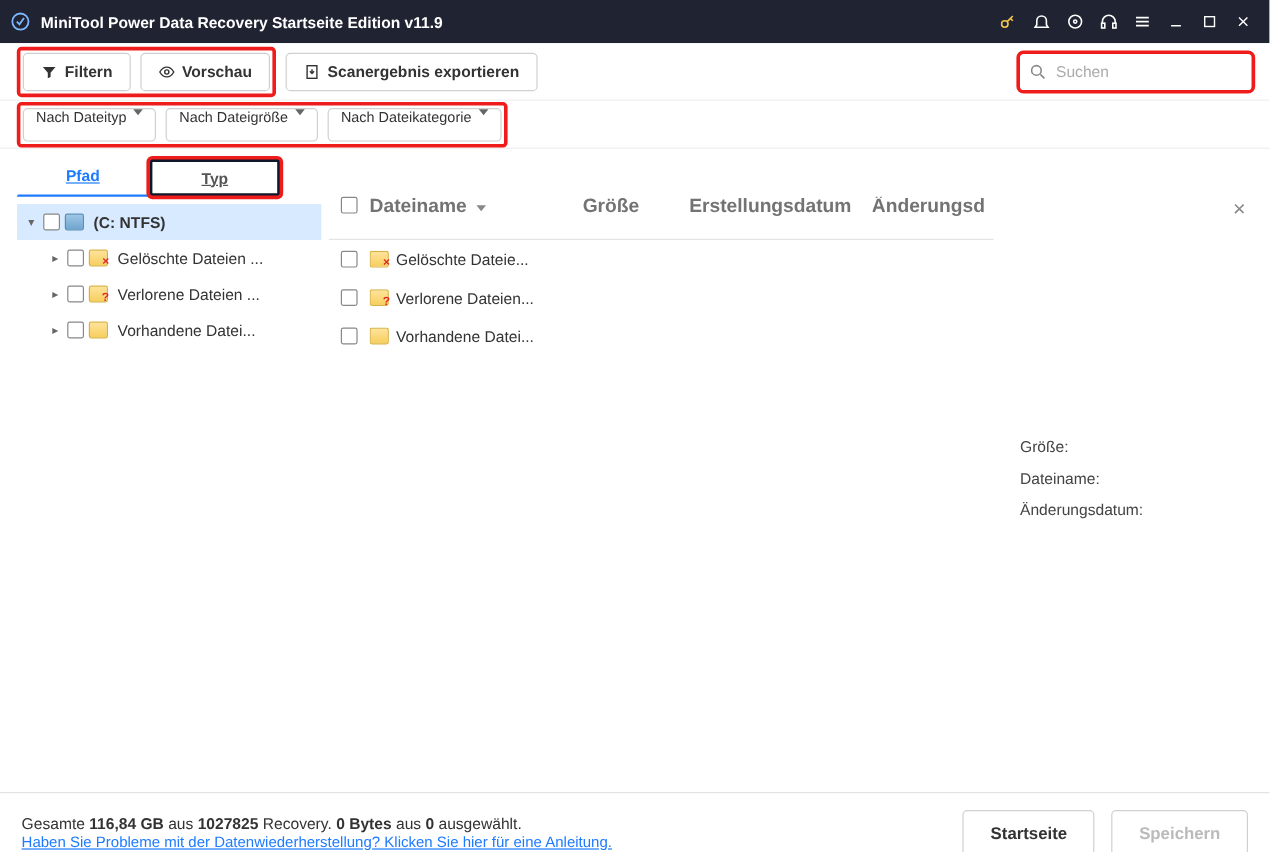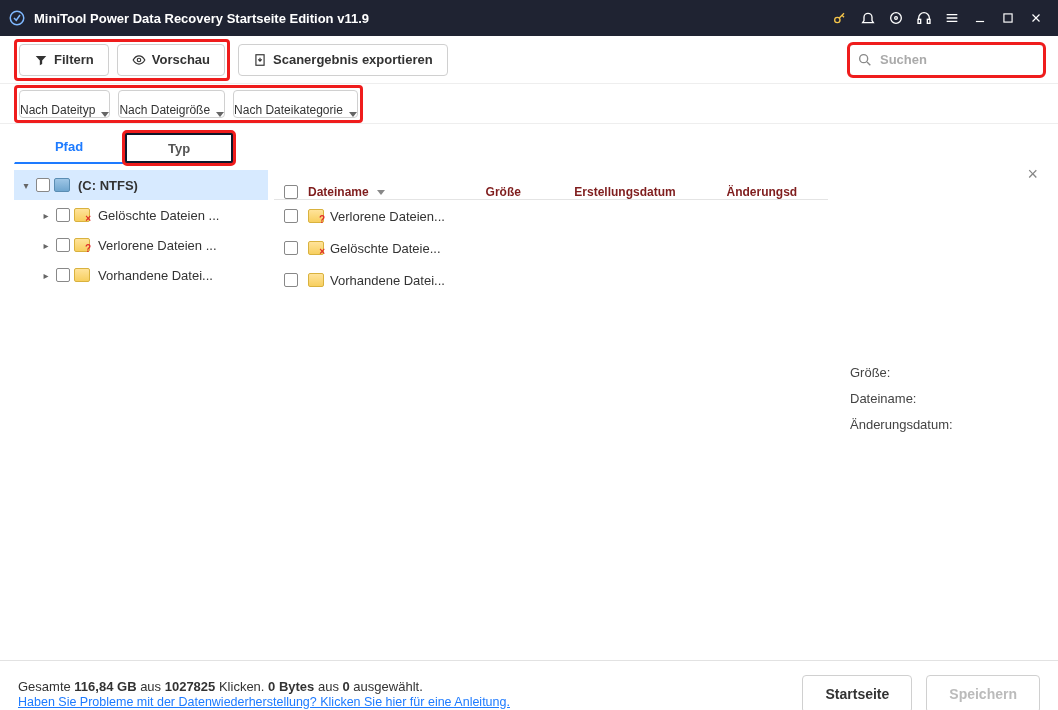--- a/index.html
+++ b/index.html
@@ -28,45 +28,45 @@
     height: 32px; padding: 0 14px; border: 1px solid #d0d0d0; border-radius: 4px;
     background: #fff; display: inline-flex; align-items: center; gap: 6px;
     font-size: 13px; font-weight: 600; color: #333; cursor: pointer;
   }
   .btn svg { width: 14px; height: 14px; }
   .hl-red { outline: 3px solid #ef1c1c; outline-offset: -1px; border-radius: 4px; }
   .hl-red-group { border: 3px solid #ef1c1c; border-radius: 4px; padding: 2px; display: inline-flex; gap: 8px; }
   .search-wrap { margin-left: auto; position: relative; }
   .search-input {
     width: 195px; height: 32px; border: 1px solid #d0d0d0; border-radius: 4px;
-    padding: 0 10px 0 30px; font-size: 13px; color: #333; font-weight: bold;
+    padding: 0 10px 0 30px; font-size: 13px; color: #333;
   }
   .search-input::placeholder { color: #aaa; }
   .search-icon { position: absolute; left: 8px; top: 8px; }
 
   
   .filterbar {
     height: 40px; background: #fff; display: flex; align-items: center;
     padding: 0 14px; gap: 10px; border-bottom: 1px solid #eee;
   }
   .dd {
-    height: 28px; padding: 0 0; border: 1px solid #d0d0d0; border-radius: 4px;
-    background: #fff; display: inline-flex; align-items: flex-end; gap: 6px;
+    height: 28px; padding: 0 10px; border: 1px solid #d0d0d0; border-radius: 4px;
+    background: #fff; display: inline-flex; align-items: flex-start; gap: 6px;
     font-size: 12px; color: #333; cursor: pointer;
   }
   .caret { width: 0; height: 0; border-left: 4px solid transparent; border-right: 4px solid transparent; border-top: 5px solid #666; }
 
   
   .tabs {
     height: 40px; display: flex; align-items: flex-end; padding: 0 14px;
   }
   .tab {
     width: 110px; height: 34px; display: flex; align-items: center; justify-content: center;
     font-size: 13px; font-weight: 600; color: #555; border: 1px solid transparent;
-    border-bottom: 1px solid #ddd; cursor: pointer;
+    border-bottom: 1px solid #ddd; cursor: pointer; text-decoration: underline;
   }
   .tab.active { color: #1e7bff; border-bottom: 2px solid #1e7bff; }
 
   
   .main {
     display: flex; height: 496px; padding: 0 14px 0 14px;
   }
   .tree {
     width: 254px; padding: 6px 0; font-size: 13px; color: #333; overflow: auto;
   }
@@ -80,22 +80,22 @@
   .fico-drive { background: linear-gradient(#9ec6e6,#6fa6cf); border:1px solid #5a8db3; }
   .fico-folder { background: linear-gradient(#ffe39a,#f7cf5f); border:1px solid #d9b23e; position:relative; }
   .fico-folder.red::after { content:"×"; position:absolute; right:-2px; bottom:-3px; color:#e02b2b; font-size:10px; font-weight:bold; }
   .fico-folder.q::after { content:"?"; position:absolute; right:-2px; bottom:-3px; color:#e02b2b; font-size:10px; font-weight:bold; }
   .tree-row .lbl { margin-left: 4px; overflow: hidden; text-overflow: ellipsis; white-space: nowrap; flex:1; }
 
   .list {
     flex: 1; min-width: 0; border-left: 0; padding: 0 6px;
   }
   .list-head {
-    display: flex; align-items: flex-end; height: 36px; border-bottom: 1px solid #e4e4e4;
-    font-size: 12px; color: #7f1d1d; font-weight: 600;
+    display: flex; align-items: flex-start; height: 36px; border-bottom: 1px solid #e4e4e4;
+    font-size: 16px; color: #737373; font-weight: 600;
   }
   .col-cb { width: 34px; display:flex; justify-content:center; }
   .col-name { flex: 1.4; display:flex; align-items:center; gap:4px; }
   .col-size { flex: 0.7; }
   .col-cd { flex: 1.2; }
   .col-md { flex: 0.8; overflow:hidden; text-overflow:ellipsis; white-space:nowrap; }
   .sort-caret { width:0;height:0;border-left:4px solid transparent;border-right:4px solid transparent;border-top:5px solid #888; margin-left:4px; }
   .list-row {
     display: flex; align-items: center; height: 32px; font-size: 13px; color: #333;
   }
@@ -274,34 +274,34 @@
       <div class="col-size">Größe</div>
       <div class="col-cd">Erstellungsdatum</div>
       <div class="col-md">Änderungsd</div>
     </div>
 
     <div class="list-row">
       <div class="col-cb">
           <span class="cb"></span>
         </div>
       <div class="col-name name">
-          <span class="fico fico-folder q"></span>
-          <span class="lbl">Verlorene Dateien...</span>
+          <span class="fico fico-folder red"></span>
+          <span class="lbl">Gelöschte Dateie...</span>
         </div>
       <div class="col-size"></div>
         <div class="col-cd"></div>
         <div class="col-md"></div>
     </div>
     <div class="list-row">
       <div class="col-cb">
           <span class="cb"></span>
         </div>
       <div class="col-name name">
-          <span class="fico fico-folder red"></span>
-          <span class="lbl">Gelöschte Dateie...</span>
+          <span class="fico fico-folder q"></span>
+          <span class="lbl">Verlorene Dateien...</span>
         </div>
       <div class="col-size"></div>
         <div class="col-cd"></div>
         <div class="col-md"></div>
     </div>
     <div class="list-row">
       <div class="col-cb">
           <span class="cb"></span>
         </div>
       <div class="col-name name">
@@ -321,19 +321,19 @@
       <div>Dateiname:</div>
       <div>Änderungsdatum:</div>
     </div>
   </div>
 
 </div>
 
 <div class="footer">
   <div class="info">
     <div>
-      <span>Gesamte </span><b>116,84 GB</b><span> aus </span><b>1027825</b><span> Klicken.  </span><b>0 Bytes</b><span> aus </span><b>0</b><span> ausgewählt.</span>
+      <span>Gesamte </span><b>116,84 GB</b><span> aus </span><b>1027825</b><span> Recovery.  </span><b>0 Bytes</b><span> aus </span><b>0</b><span> ausgewählt.</span>
     </div>
     <a href="#">Haben Sie Probleme mit der Datenwiederherstellung? Klicken Sie hier für eine Anleitung.</a>
   </div>
   <button class="fbtn">Startseite</button>
   <button class="fbtn dis">Speichern</button>
 </div>
 
 </body></html>

